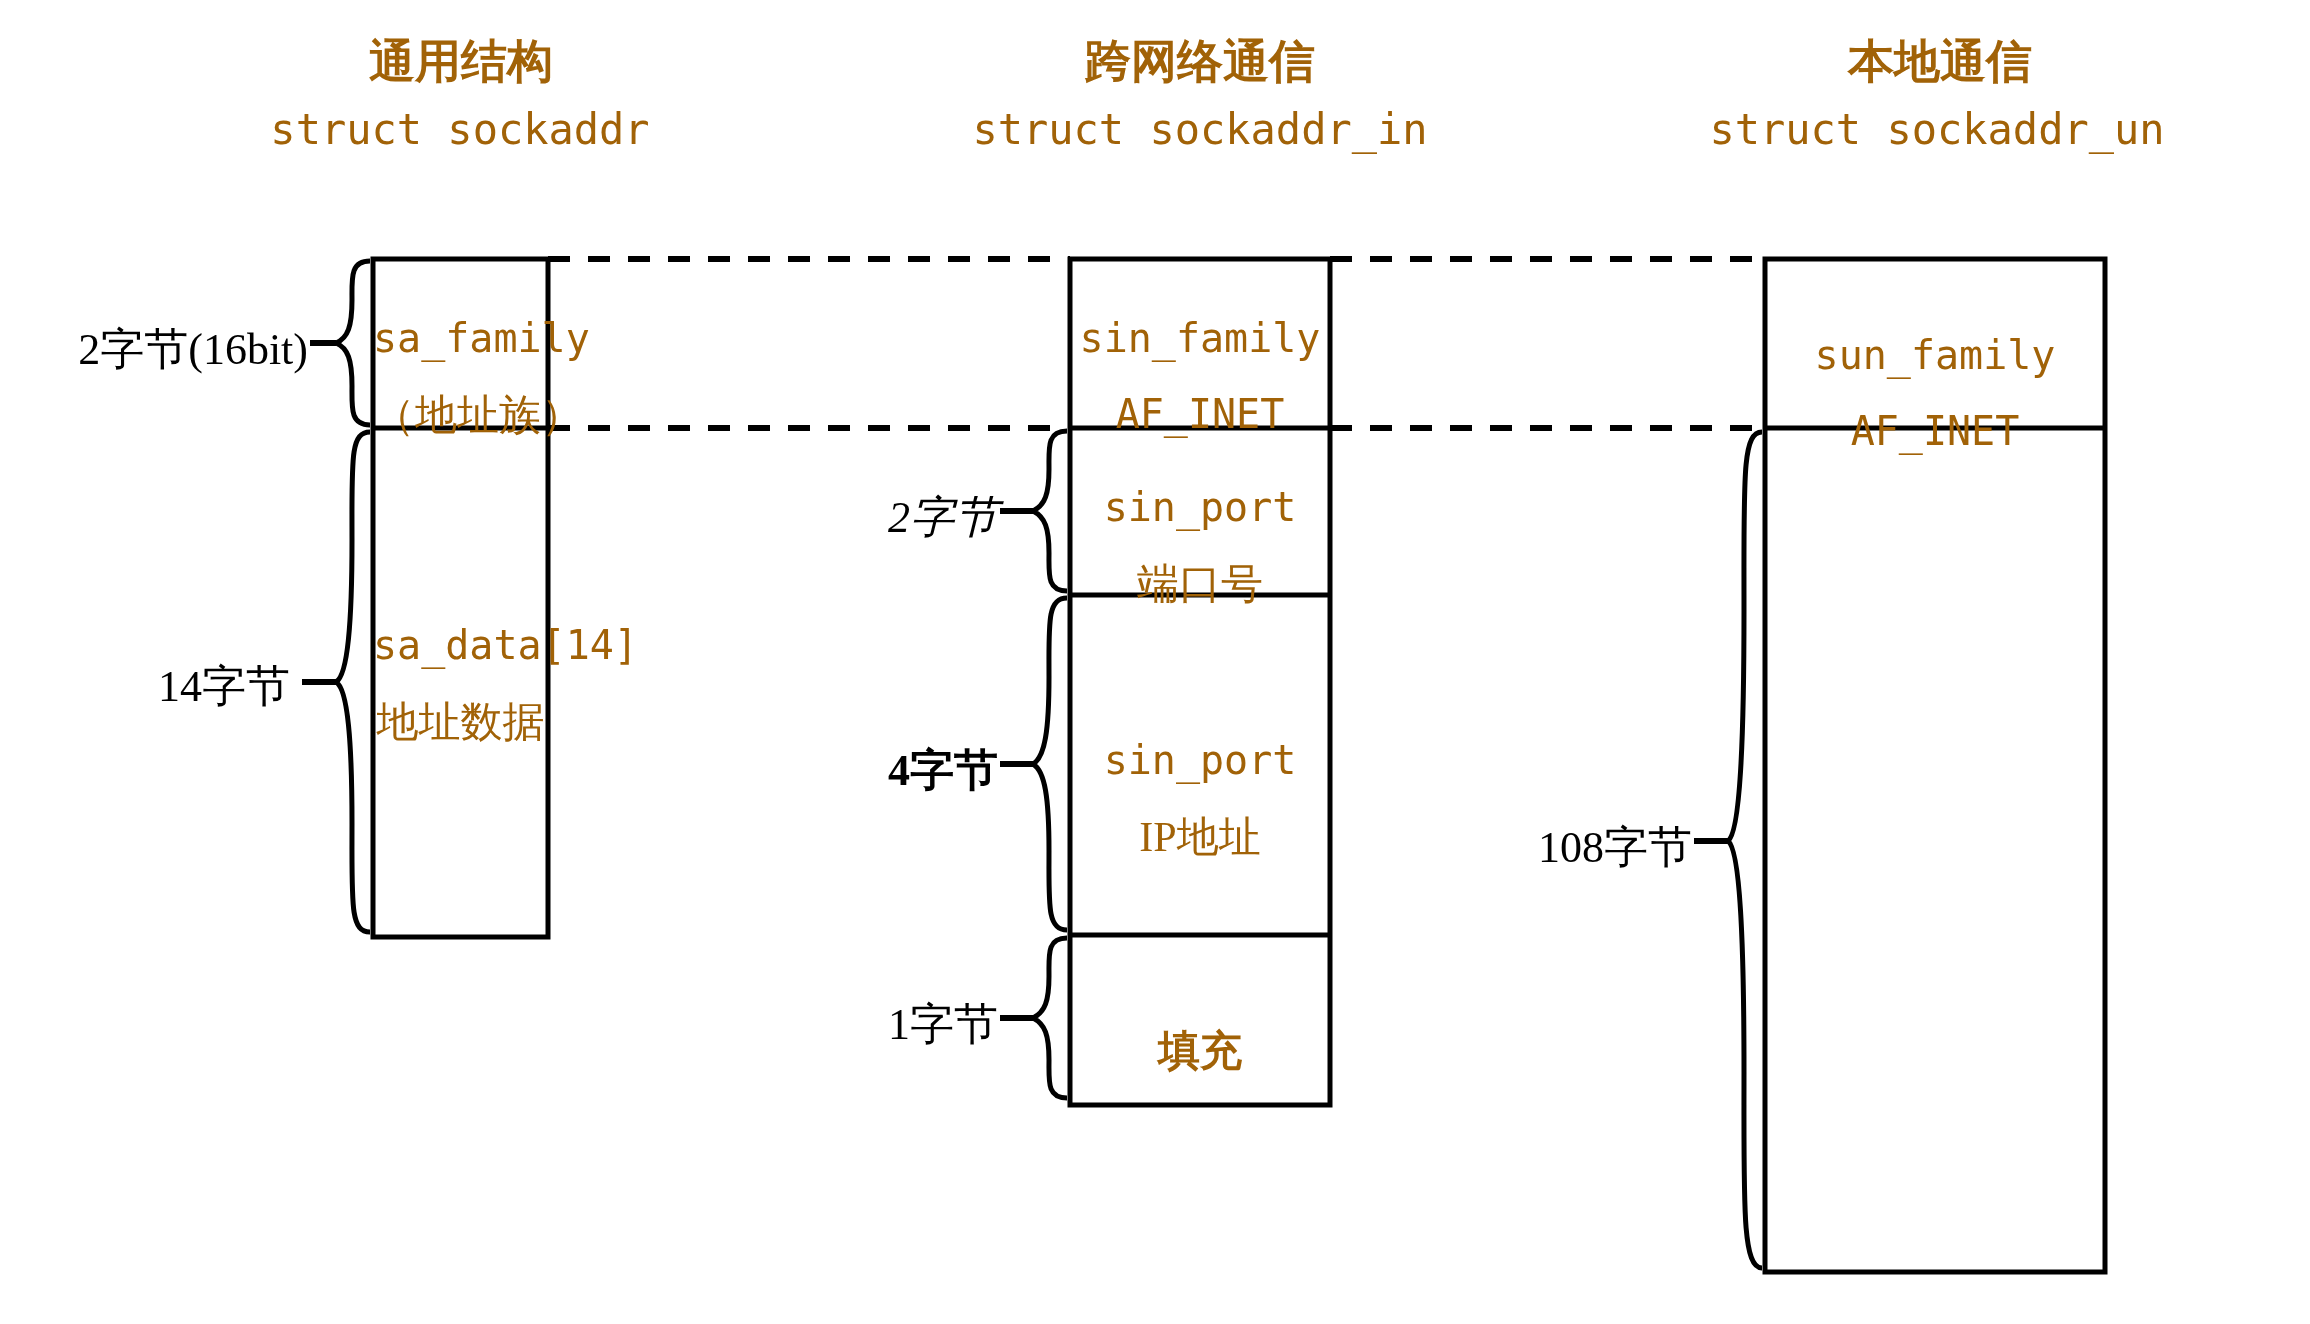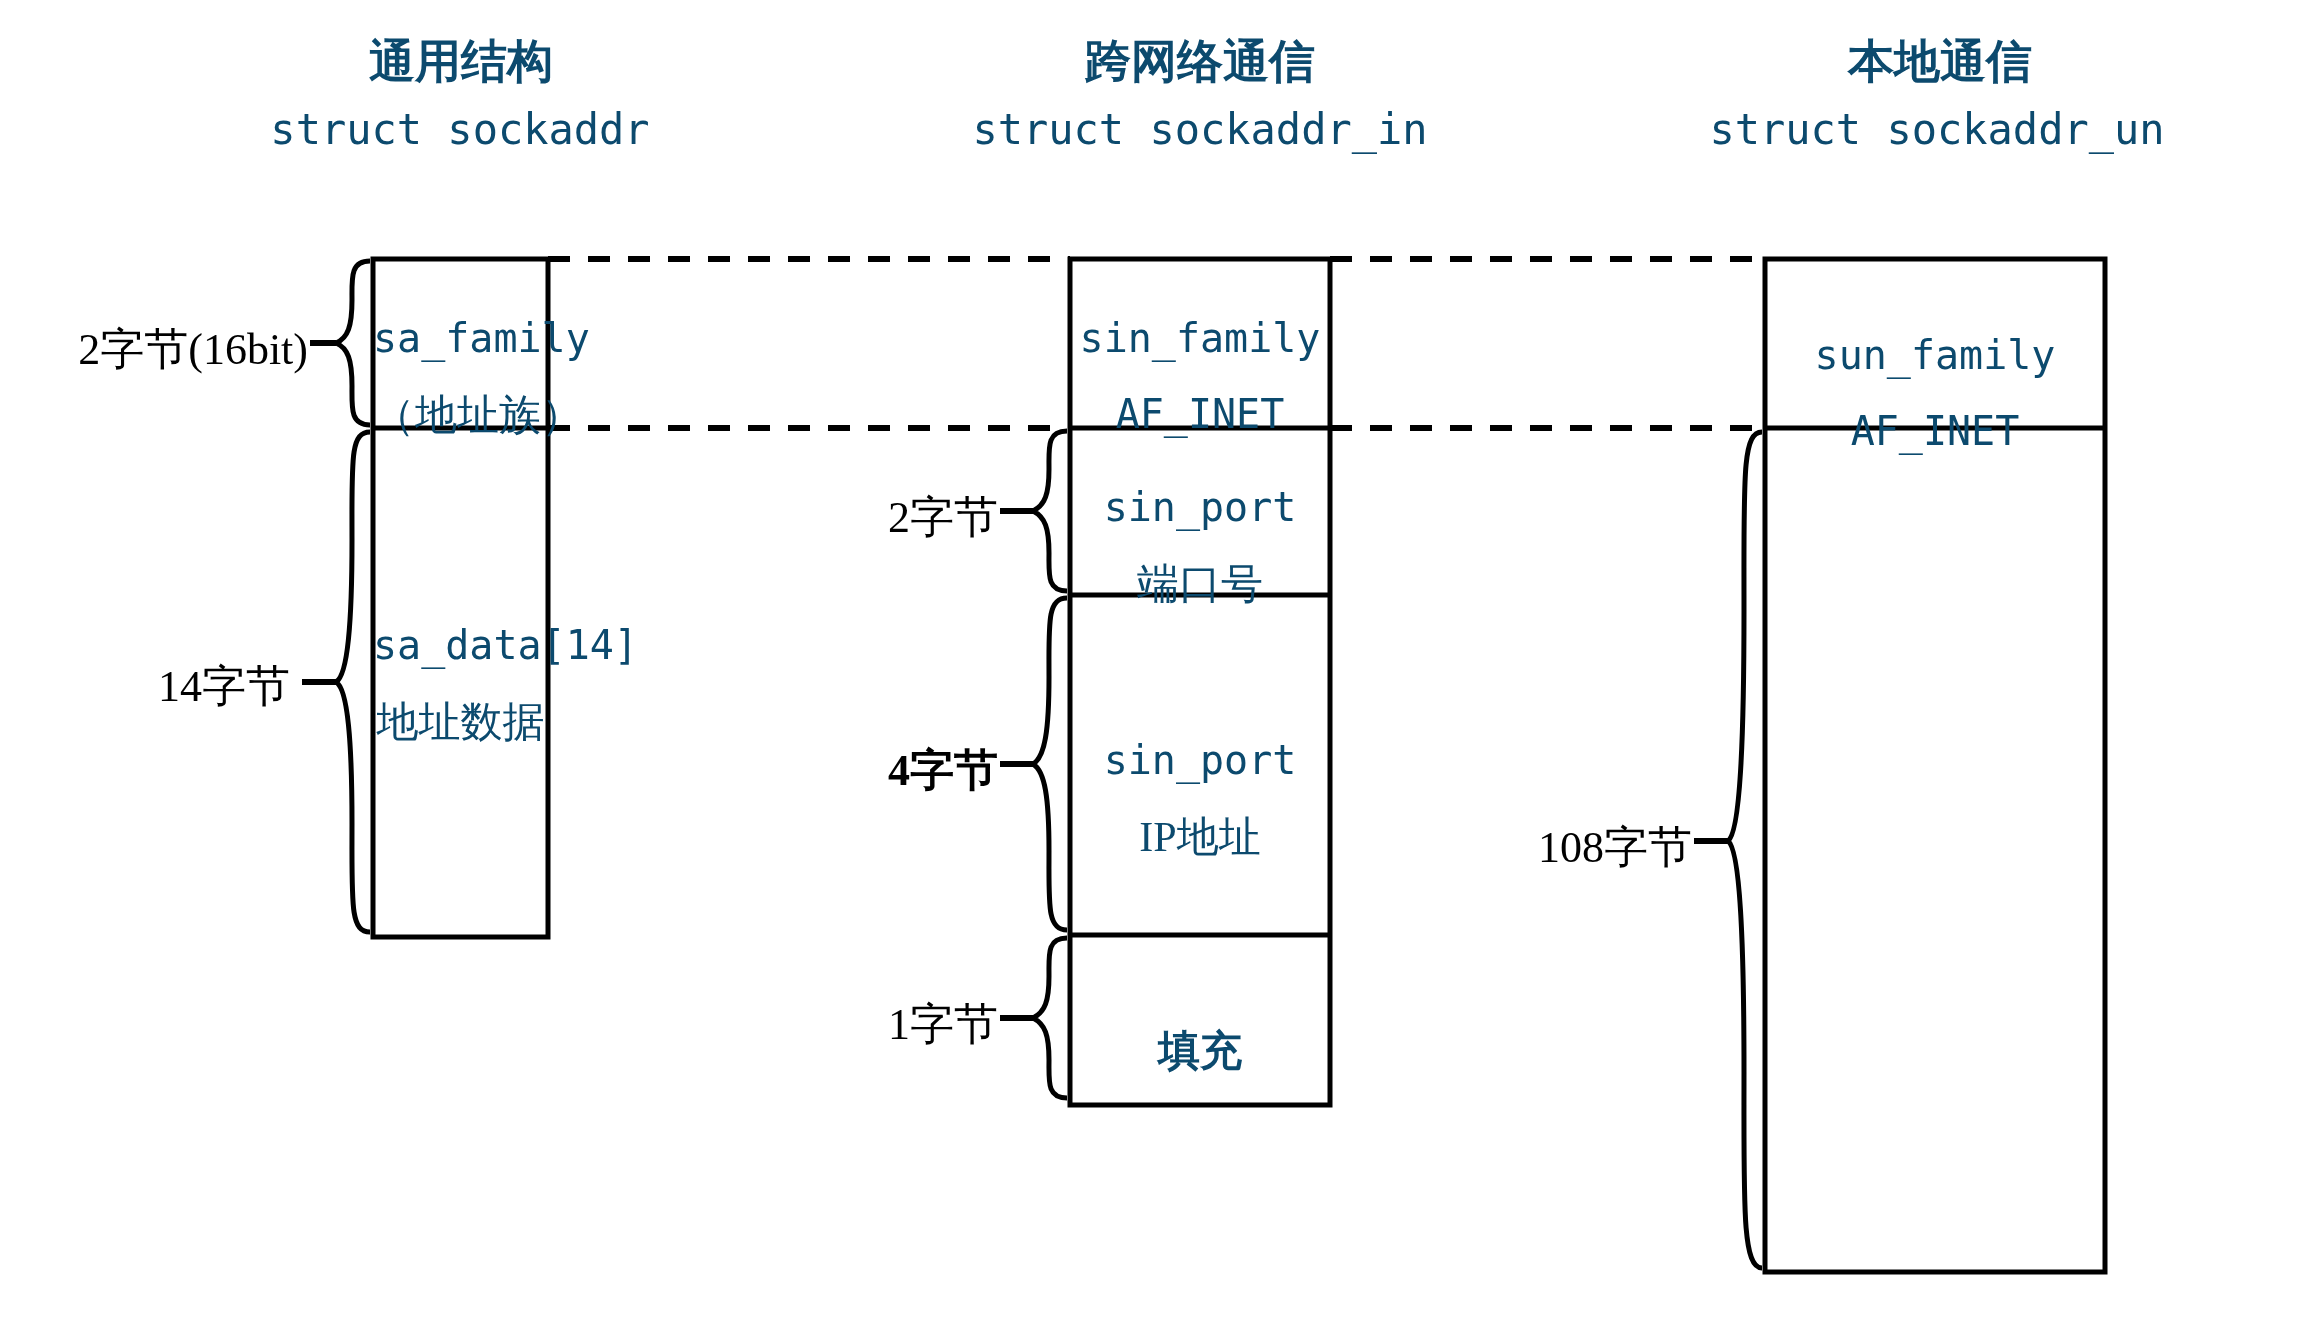--- a/index.html
+++ b/index.html
@@ -24,21 +24,21 @@
     left: 0;
     top: 0;
     width: 2310px;
     height: 1324px;
   }
   .txt {
     position: absolute;
     text-align: center;
     white-space: pre;
     line-height: 1.06;
-    color: #0c4a6e;
+    color: #a16207;
   }
   .col-title {
     font-family: "Liberation Serif", "DejaVu Serif", serif;
     font-size: 46px;
     font-weight: 700;
   }
   .struct-name {
     font-family: "DejaVu Sans Mono", "Liberation Mono", monospace;
     font-size: 42px;
     font-weight: 400;
@@ -163,21 +163,21 @@
 
   <div class="txt" style="left:1070px; top:705px; width:260px;">
     <span class="cell-text mono">sin_port</span>
     <span class="cell-text han">IP地址</span>
   </div>
 
   <div class="txt" style="left:1070px; top:995px; width:260px;">
     <span class="cell-text han" style="font-weight:700;">填充</span>
   </div>
 
-  <div class="size-label" style="position:absolute; left:760px; top:488px; width:238px;">2字节</div>
+  <div class="size-label" style="position:absolute; left:760px; top:488px; width:238px;font-style:italic;">2字节</div>
   <div class="size-label" style="position:absolute; left:760px; top:741px; width:238px;font-weight:bold;">4字节</div>
   <div class="size-label" style="position:absolute; left:760px; top:995px; width:238px;">1字节</div>
 
   <div class="txt col-title" style="left:1795px; top:38px; width:290px;">本地通信</div>
   <div class="txt struct-name" style="left:1672px; top:108px; width:530px;">struct sockaddr_un</div>
 
   <div class="txt" style="left:1765px; top:300px; width:340px;">
     <span class="cell-text mono">sun_family</span>
     <span class="cell-text mono">AF_INET</span>
   </div>

